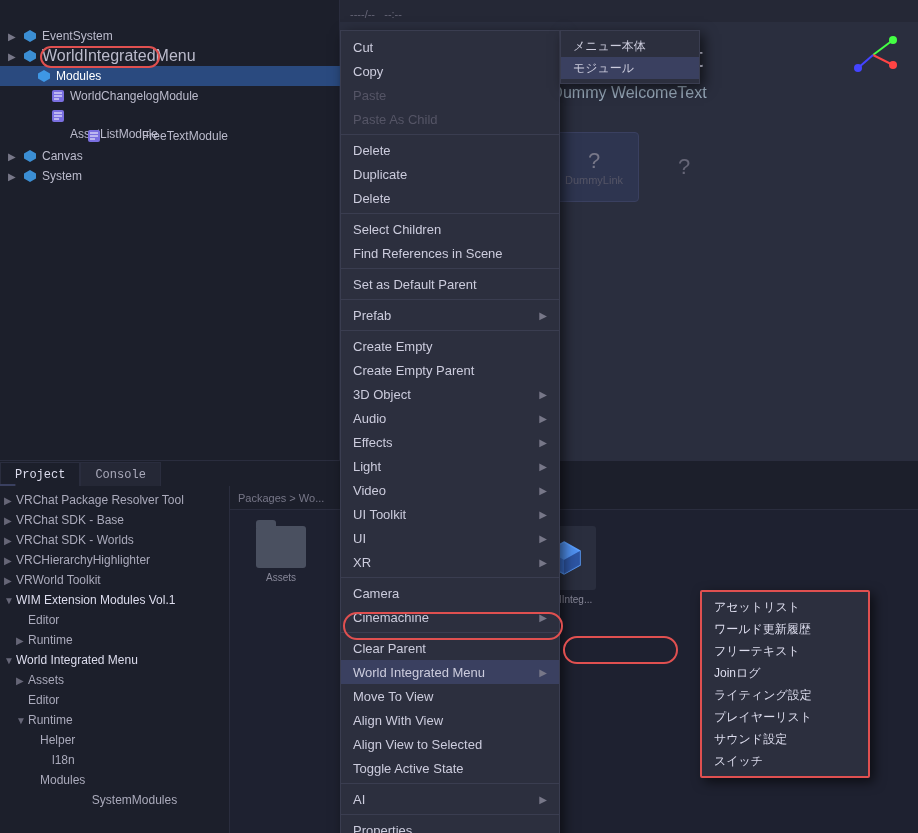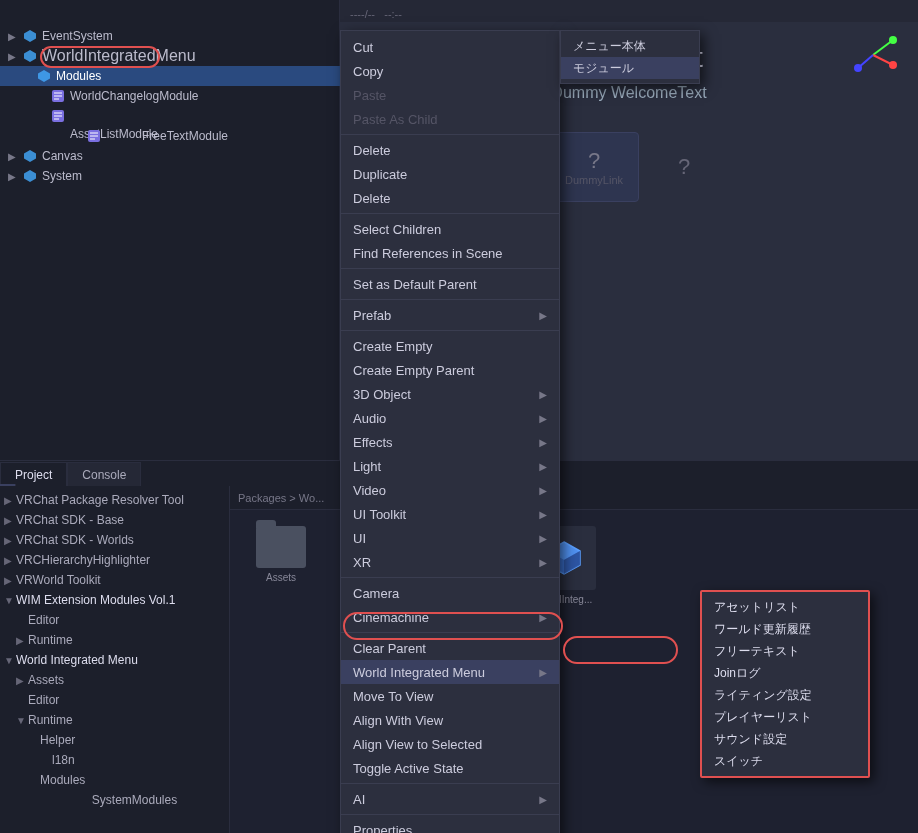--- a/index.html
+++ b/index.html
@@ -134,20 +134,21 @@
       color: #667;
     }
 
     
     .project-tabs {
       position: absolute;
       top: 460px; left: 0;
       display: flex;
       height: 26px;
       align-items: flex-end;
+      font-family: Liberation Mono, monospace;
     }
     .project-tab {
       height: 24px;
       padding: 0 14px;
       display: flex;
       align-items: center;
       font-size: 12px;
       color: #aab;
       background: #252836;
       border: 1px solid #2a2d3e;

